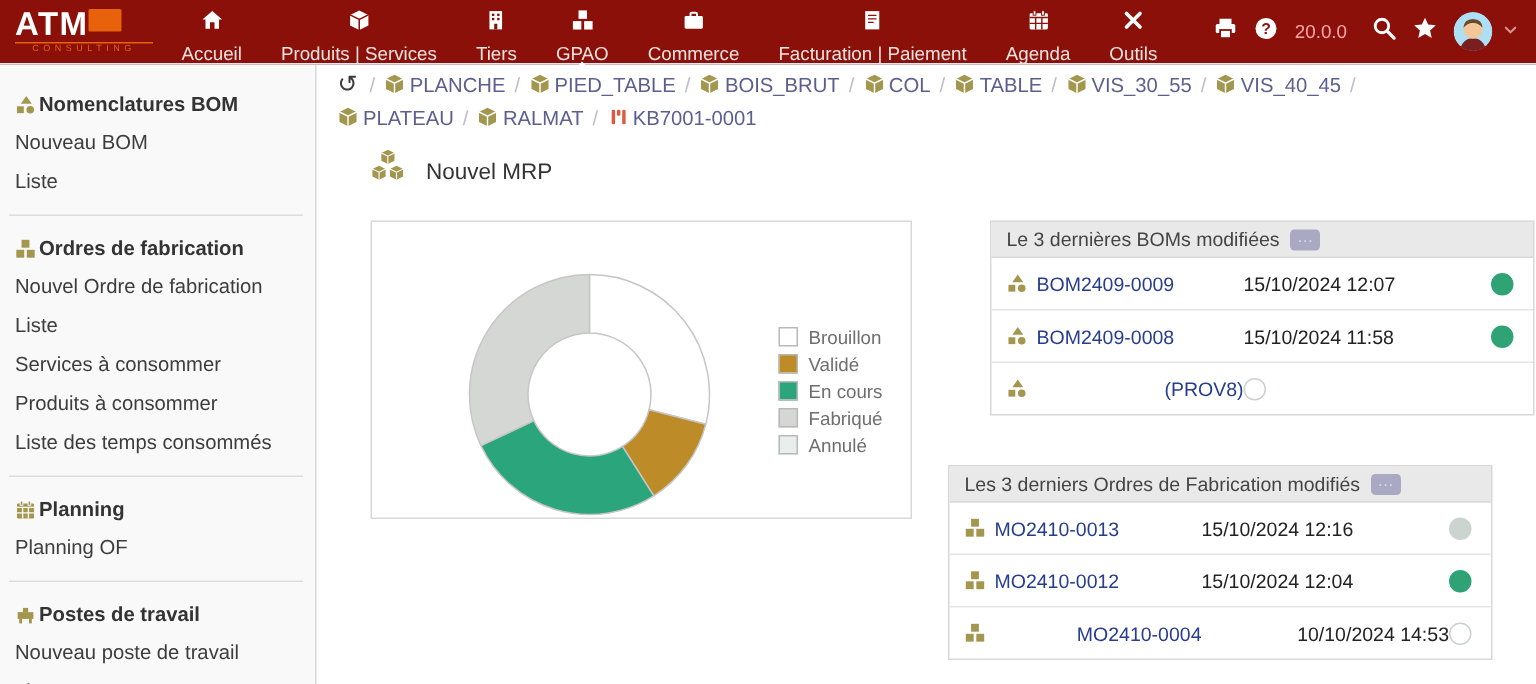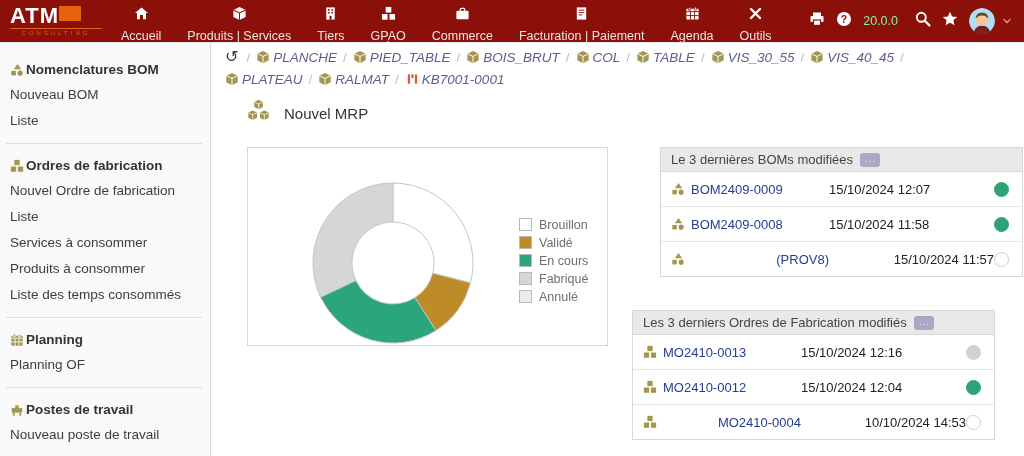--- a/index.html
+++ b/index.html
@@ -14,33 +14,33 @@
   .logo .sub{color:#e8610b;font-size:6px;letter-spacing:3px;border-top:1px solid #e8610b;
     width:92px;text-align:center;margin-top:1px;padding-top:1px;}
   .menu{position:absolute;left:108px;top:0;height:42px;display:flex;}
   .menu-item{position:relative;height:42px;padding:4px 13px 0 13px;display:flex;flex-direction:column;
     align-items:center;justify-content:flex-start;cursor:pointer;}
   .menu-item .mi-ic{height:16px;margin-top:2px;}
   .menu-item .mi-lb{color:#f2e2e0;font-size:12.5px;margin-top:7px;white-space:nowrap;}
   .menu-item.active::after{content:"";position:absolute;bottom:0;left:50%;margin-left:-5px;
     border-left:5px solid transparent;border-right:5px solid transparent;border-bottom:5px solid #fff;}
   .top-right{position:absolute;right:12px;top:0;height:42px;display:flex;align-items:center;gap:11px;}
-  .version{color:#86efac;font-size:12.5px;text-align:right;}
+  .version{color:#fca5a5;font-size:12.5px;text-align:right;}
   .avatar{width:26px;height:26px;border-radius:50%;overflow:hidden;cursor:pointer;}
   .caret{margin-left:-4px;}
   
   .sidebar{position:absolute;left:0;top:43px;width:211px;bottom:0;background:#f9f9f9;
     border-right:1px solid #d9d9d9;padding-top:14px;box-sizing:border-box;}
   .sec-title{display:flex;align-items:center;gap:2px;padding:5px 10px;font-weight:bold;
     font-size:13.5px;color:#333;cursor:pointer;}
   .side-item{padding:5px 10px 6px 10px;font-size:13.5px;color:#3d3d3d;cursor:pointer;}
   .sdivider{border-top:1px solid #ddd;margin:9px 8px 9px 6px;}
   
   .crumbs{position:absolute;left:225px;top:47px;width:750px;font-size:13.5px;line-height:20px;color:#5c5e90;}
-  .crumb{white-space:nowrap;cursor:pointer;color:#5c5e90;text-decoration:none;font-style:italic;}
+  .crumb{white-space:nowrap;cursor:pointer;color:#5c5e90;text-decoration:none;}
   .crumb .cic{display:inline-block;vertical-align:-2px;margin-right:3px;}
   .csep{color:#bcbecb;margin:0 6px;}
   .hist{color:#3a3a3a;font-size:16px;margin-right:2px;cursor:pointer;}
   
   .page-title{position:absolute;left:247px;top:100px;display:flex;align-items:center;gap:14px;}
   .page-title .pt-txt{font-size:15px;color:#333;}
   .panel{position:absolute;background:#fff;border:1px solid #d8d8d8;box-sizing:border-box;}
   .panel-h{background:#e9e9e9;border-bottom:1px solid #d8d8d8;padding:4px 10px;font-size:13px;
     color:#444;display:flex;align-items:center;}
   .badge{display:inline-block;margin-left:7px;width:20px;height:14px;background:#a9a9c4;border-radius:3px;
@@ -358,21 +358,20 @@
       </div>
       <div class="prow">
         <span class="ric">
           <svg width="14" height="14" viewBox="0 0 16 16" xmlns="http://www.w3.org/2000/svg">
             <path d="M8.6 1.2 L12.8 7 H4.4 Z" fill="#a3974f"></path>
             <rect x="1.5" y="9" width="5.2" height="5.2" fill="#a3974f"></rect>
             <circle cx="11.6" cy="11.6" r="2.9" fill="#a3974f"></circle>
           </svg>
         </span>
         <span class="rlink">(PROV8)</span>
-        <span class="rdate">15/10/2024 11:57</span>
         <span class="dot" style="background:#fff;border:1.5px solid #ccd1cf;"></span>
       </div>
     </div>
 </section>
 
 <section class="panel" id="mos-panel">
   <div class="panel-h">
     <span>Les 3 derniers Ordres de Fabrication modifiés</span>
     <span class="badge">…</span>
   </div>

